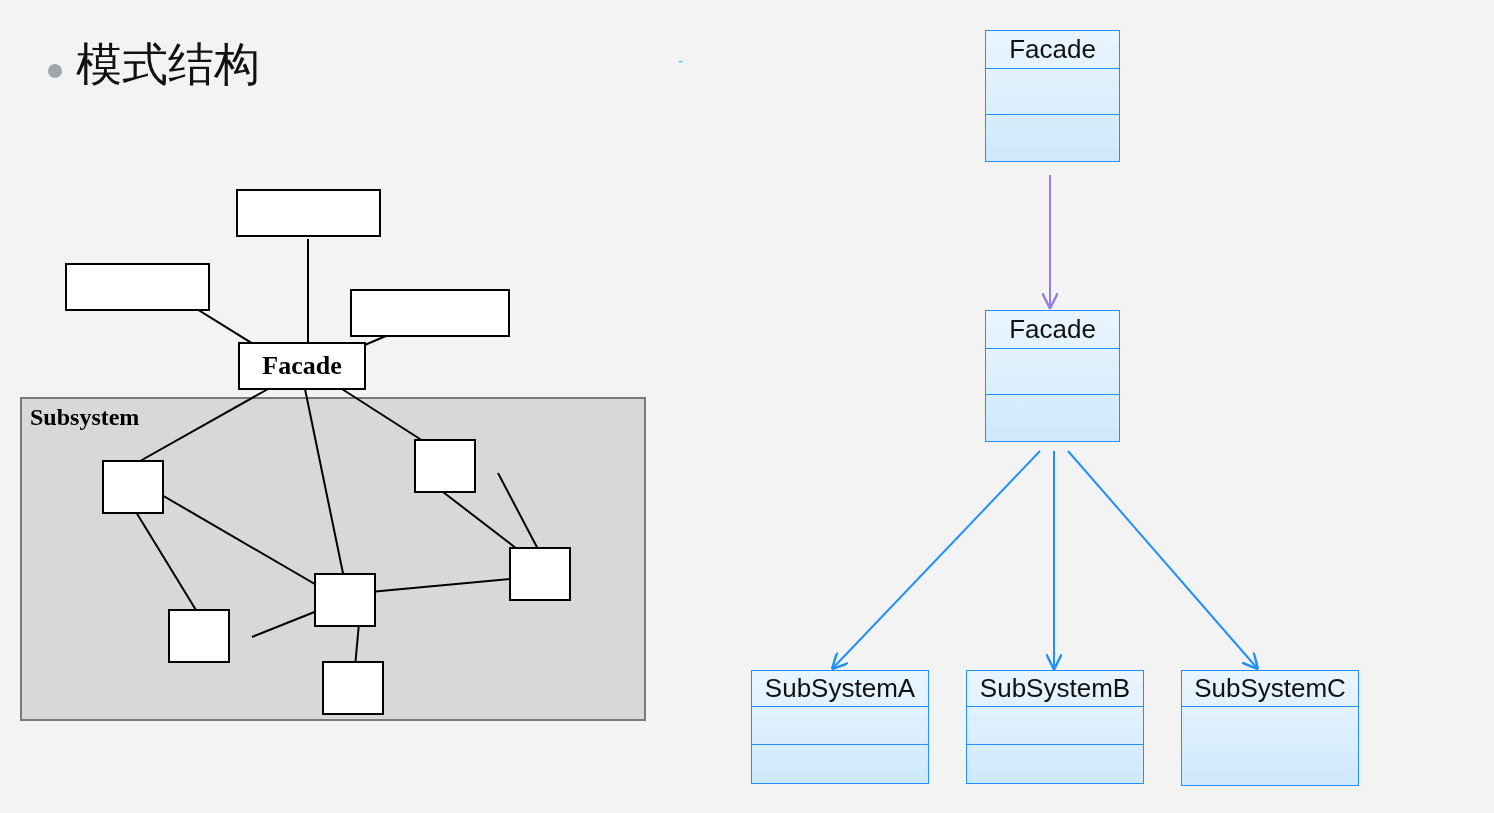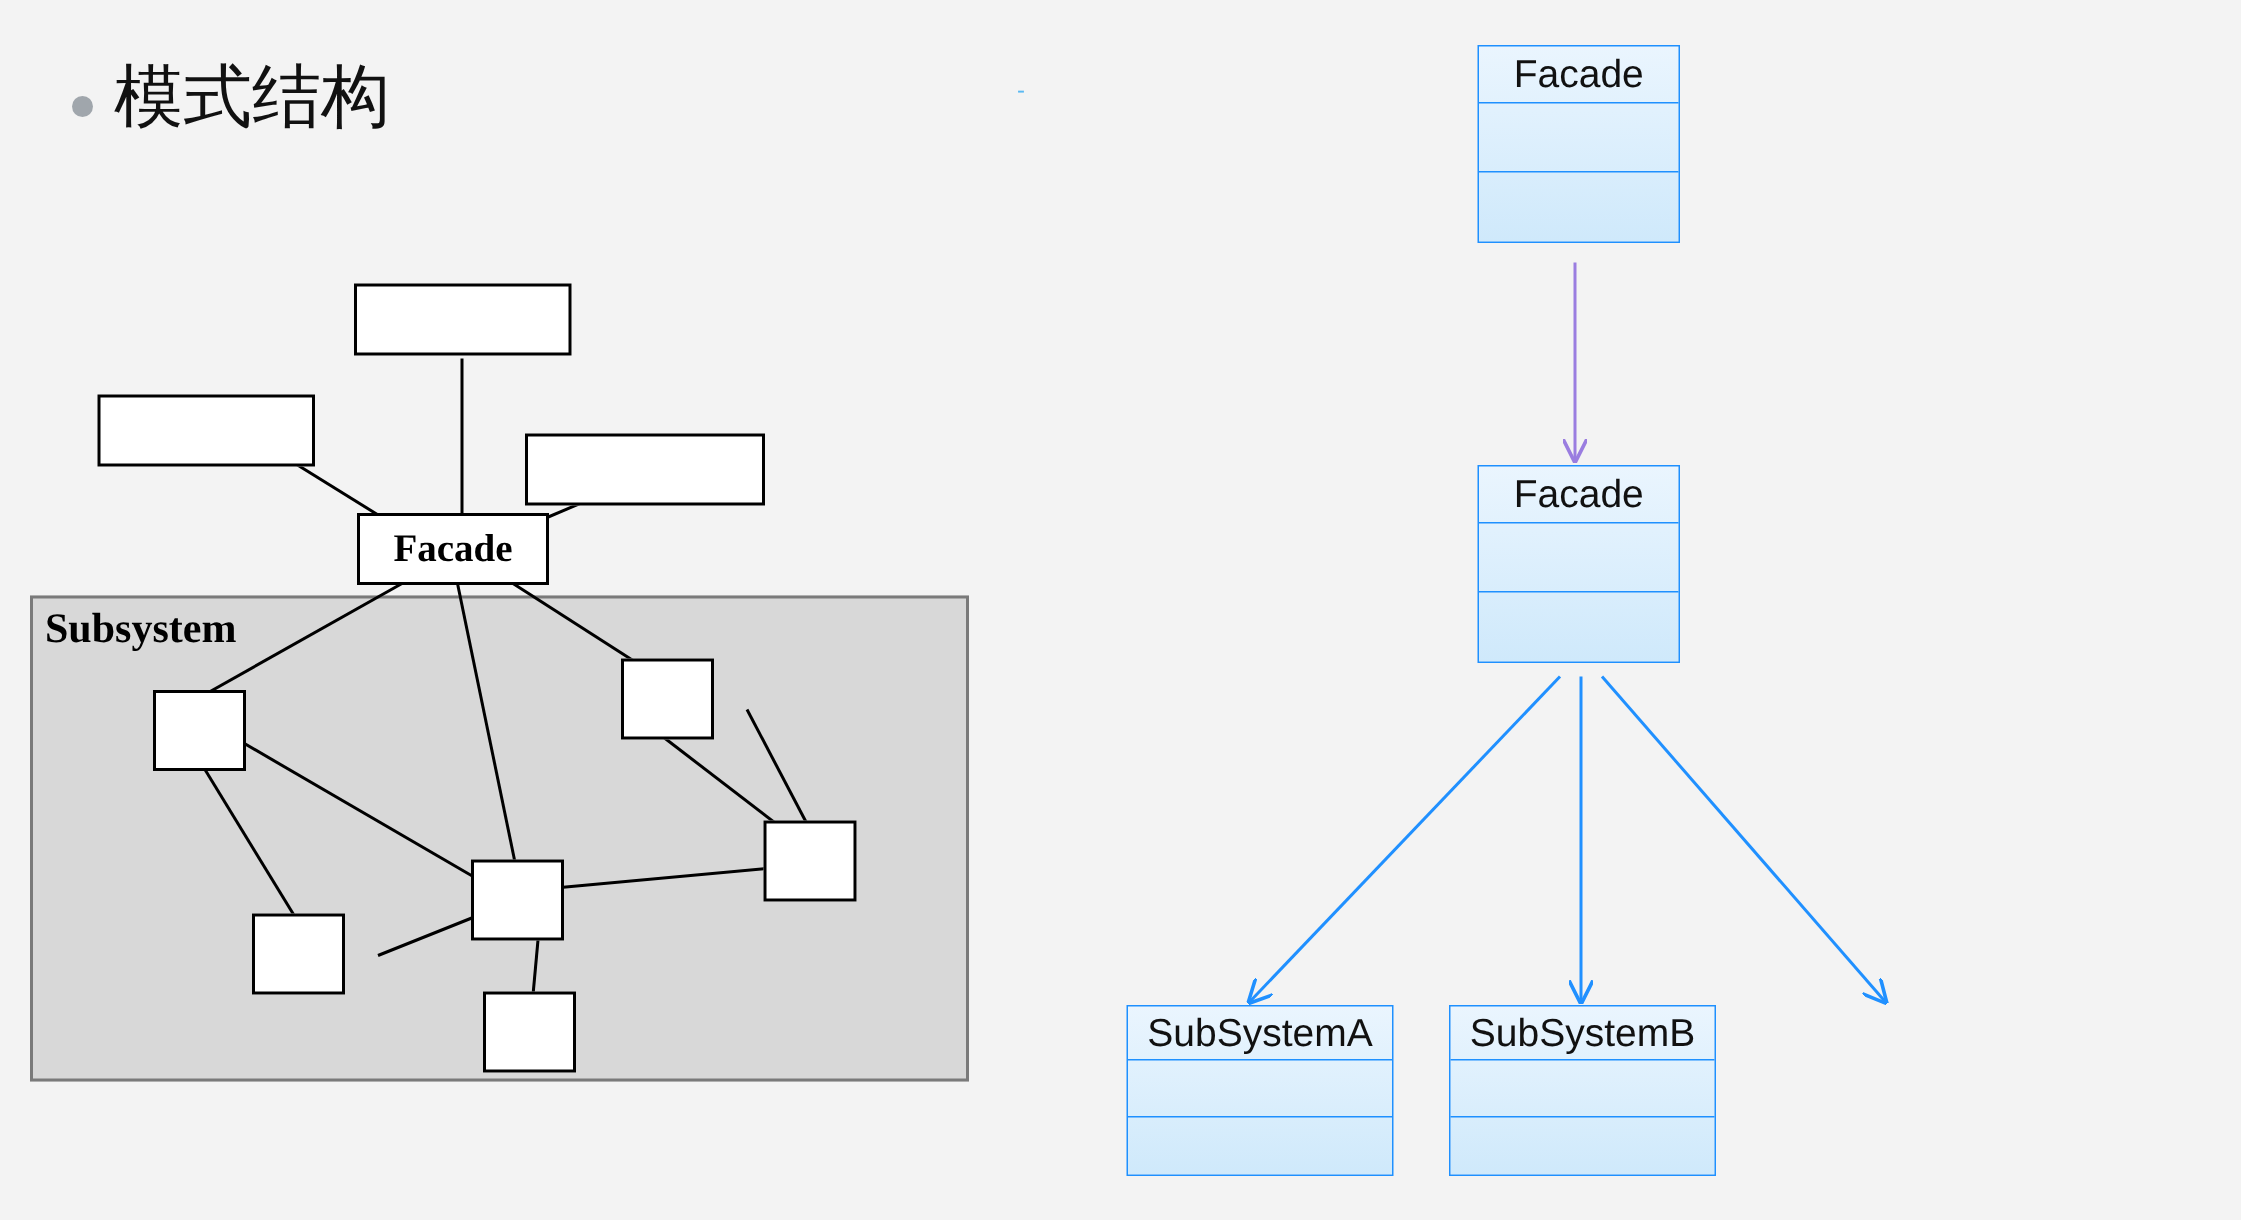--- a/index.html
+++ b/index.html
@@ -63,21 +63,21 @@
     height: 320px;
     background: #d8d8d8;
     border: 2px solid #7a7a7a;
   }
   .left-diagram .sub-label {
     position: absolute;
     left: 10px;
     top: 227px;
     font-weight: bold;
     font-family: "Times New Roman", serif;
-    font-size: 28px;
+    font-size: 24px;
   }
   .left-diagram .box {
     position: absolute;
     background: #ffffff;
     border: 2px solid #000;
     box-sizing: border-box;
   }
   .left-diagram .facade-box {
     left: 218px; top: 165px; width: 128px; height: 48px;
     font-family: "Times New Roman", serif;
@@ -222,14 +222,18 @@
       <div class="sec empty"></div>
       <div class="sec empty"></div>
     </div>
 
     <div class="uml-class small sub-a" style="left:11px; top:650px; width:178px;">
       <div class="sec name">SubSystemA</div>
       <div class="sec empty"></div>
       <div class="sec empty"></div>
     </div>
 
+    <div class="uml-class small sub-c" style="left:441px; top:650px; width:178px;">
+      <div class="sec name">SubSystemC</div>
+      <div class="sec empty-big"></div>
+    </div>
   </div>
 </div>
 
 </body></html>

